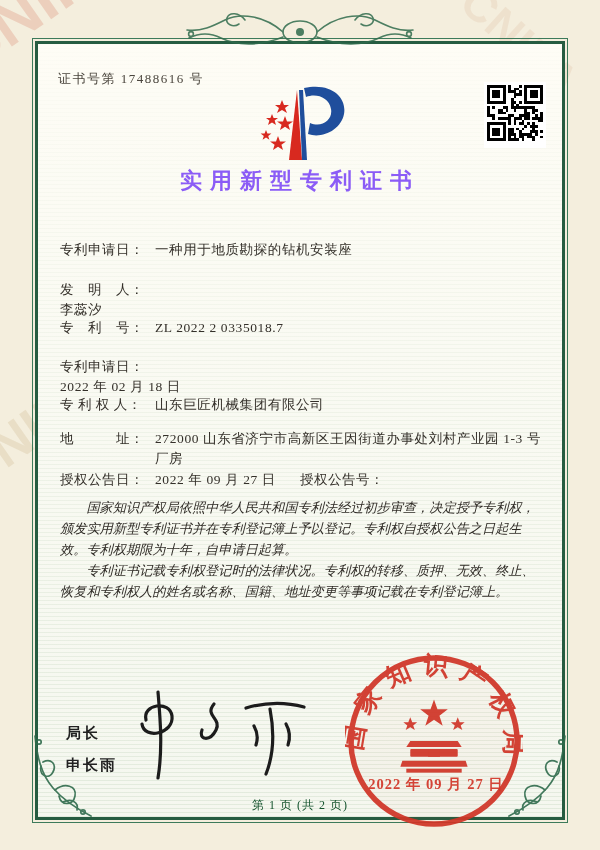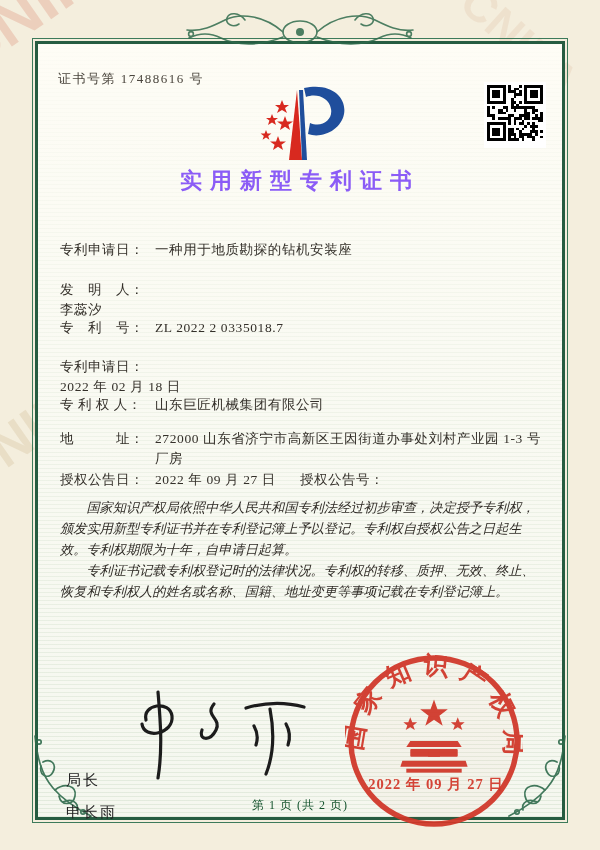--- a/index.html
+++ b/index.html
@@ -32,22 +32,22 @@
          letter-spacing:8px;color:#8b5cf6;}
   .row{left:60px;font-size:13.5px;line-height:20px;display:flex;}
   .row .lbl{flex:none;width:95px;letter-spacing:.5px;}
   .row .val{letter-spacing:.6px;}
   .addr-val{display:inline-block;width:388px;vertical-align:top;}
   .grant2{position:absolute;left:240px;top:0;display:flex;}
   .grant2 .lbl{flex:none;width:95px;letter-spacing:.5px;}
   .paras{left:60px;top:497px;width:484px;font-size:13.2px;line-height:21px;color:#2f2b26;
          font-style:italic;}
   .paras p{margin:0;text-indent:2em;}
-  .officer{left:66px;font-size:15px;font-weight:400;color:#222;
-           font-family:"Liberation Sans","DejaVu Sans",sans-serif;letter-spacing:2px;margin-top:47px;}
+  .officer{left:66px;font-size:15px;font-weight:700;color:#222;
+           font-family:"Liberation Sans","DejaVu Sans",sans-serif;letter-spacing:2px;}
   .footer{left:0;top:797px;width:600px;text-align:center;font-size:12px;color:#14532d;letter-spacing:1px;}
   .seal-date{left:350px;top:775px;width:172px;text-align:center;font-size:14.5px;font-weight:600;
              color:rgba(208,53,39,.92);letter-spacing:1px;}
   .sig{position:absolute;left:118px;top:686px;}
   .seal{position:absolute;left:345px;top:652px;opacity:.93;}
   .qr{position:absolute;left:484px;top:82px;background:#fff;padding:3px;}
 </style>
 </head>
 <body>
 

